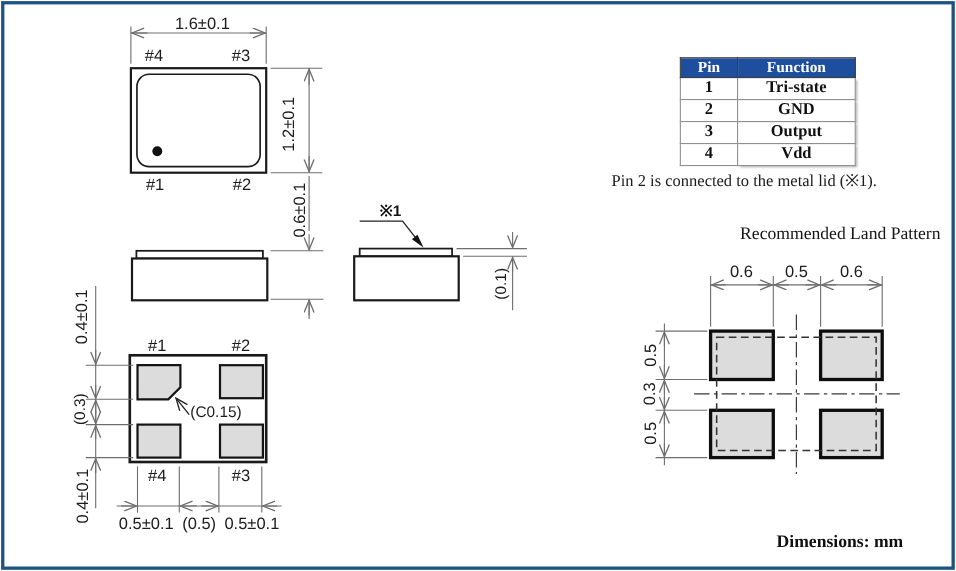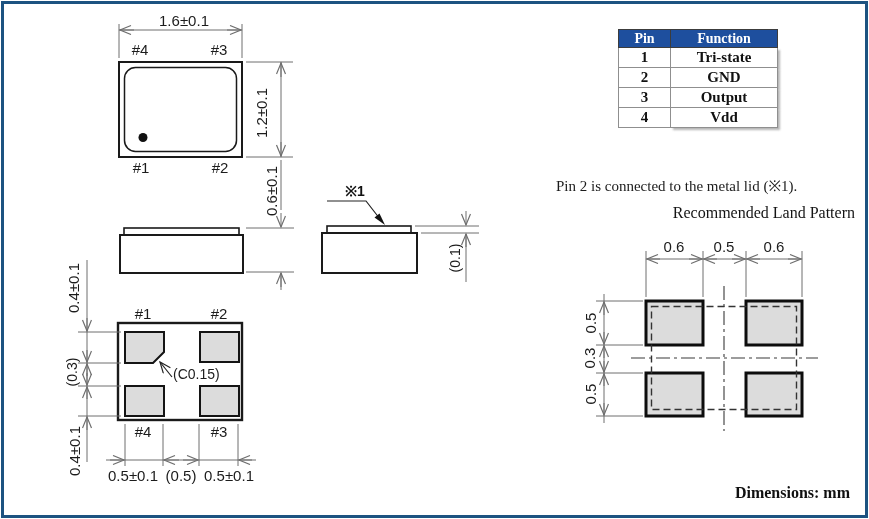--- a/index.html
+++ b/index.html
@@ -17,36 +17,36 @@
   .dimtxt{font:15px "Liberation Sans",sans-serif;fill:#1c1c1c;}
   .dimtxt-s{font:14px "Liberation Sans",sans-serif;fill:#1c1c1c;}
   .pinlbl{font:15px "Liberation Sans",sans-serif;fill:#1c1c1c;}
   .reflbl{font:bold 14px "Liberation Sans",sans-serif;fill:#111;}
   .pad{fill:var(--pad-fill,#dcdcdc);stroke:#141414;stroke-width:2;}
   .landpad{fill:var(--pad-fill,#dcdcdc);stroke:#0d0d0d;stroke-width:3;}
   .dash{fill:none;stroke:#333;stroke-width:1.4;stroke-dasharray:7 4;}
   .cline{stroke:#3a3a3a;stroke-width:1.1;stroke-dasharray:14 4 3 4;fill:none;}
 
   
-  .pin-table{position:absolute;left:618px;top:29px;width:160px;
+  .pin-table{position:absolute;left:618px;top:52px;width:160px;
     border-collapse:collapse;table-layout:fixed;text-align:center;
     font-family:"Liberation Serif",serif;border:1px solid #3c3c3c;}
   .pin-table th{background:var(--table-header-bg,#1e4f9e);color:#fff;
     font-weight:bold;font-size:14px;height:17px;line-height:17px;padding:0;
     border:1px solid #3c3c3c;}
   .pin-table td{font-weight:bold;font-size:15px;color:#111;height:19px;
     line-height:19px;padding:0;border:1px solid #8f8f8f;background:#fff;}
   .pin-table td.fn{box-shadow:2px 2px 2px rgba(90,90,90,.45);}
   .pin-table col.c1{width:52px;}
 
   .note{position:absolute;left:556px;top:153px;width:312px;
-    font:15px "Liberation Serif",serif;color:#1b1b1b;white-space:nowrap;margin-top:22px;}
+    font:15px "Liberation Serif",serif;color:#1b1b1b;white-space:nowrap;}
   .lp-title{position:absolute;left:570px;top:204px;width:285px;text-align:right;
     font:16px "Liberation Serif",serif;color:#141414;}
-  .units{position:absolute;left:706px;top:484px;width:144px;text-align:right;
+  .units{position:absolute;left:706px;top:484px;width:144px;
     font:bold 16px "Liberation Serif",serif;color:#101010;}
 </style>
 </head>
 <body>
 
 <svg width="869" height="519" viewBox="0 0 869 519">
   <defs>
     <marker id="arr" markerWidth="14" markerHeight="12" refX="12" refY="5" orient="auto" markerUnits="userSpaceOnUse">
       <path d="M1,0.5 L12,5 L1,9.5" fill="none" stroke="#6e6e6e" stroke-width="1.2"></path>
     </marker>

